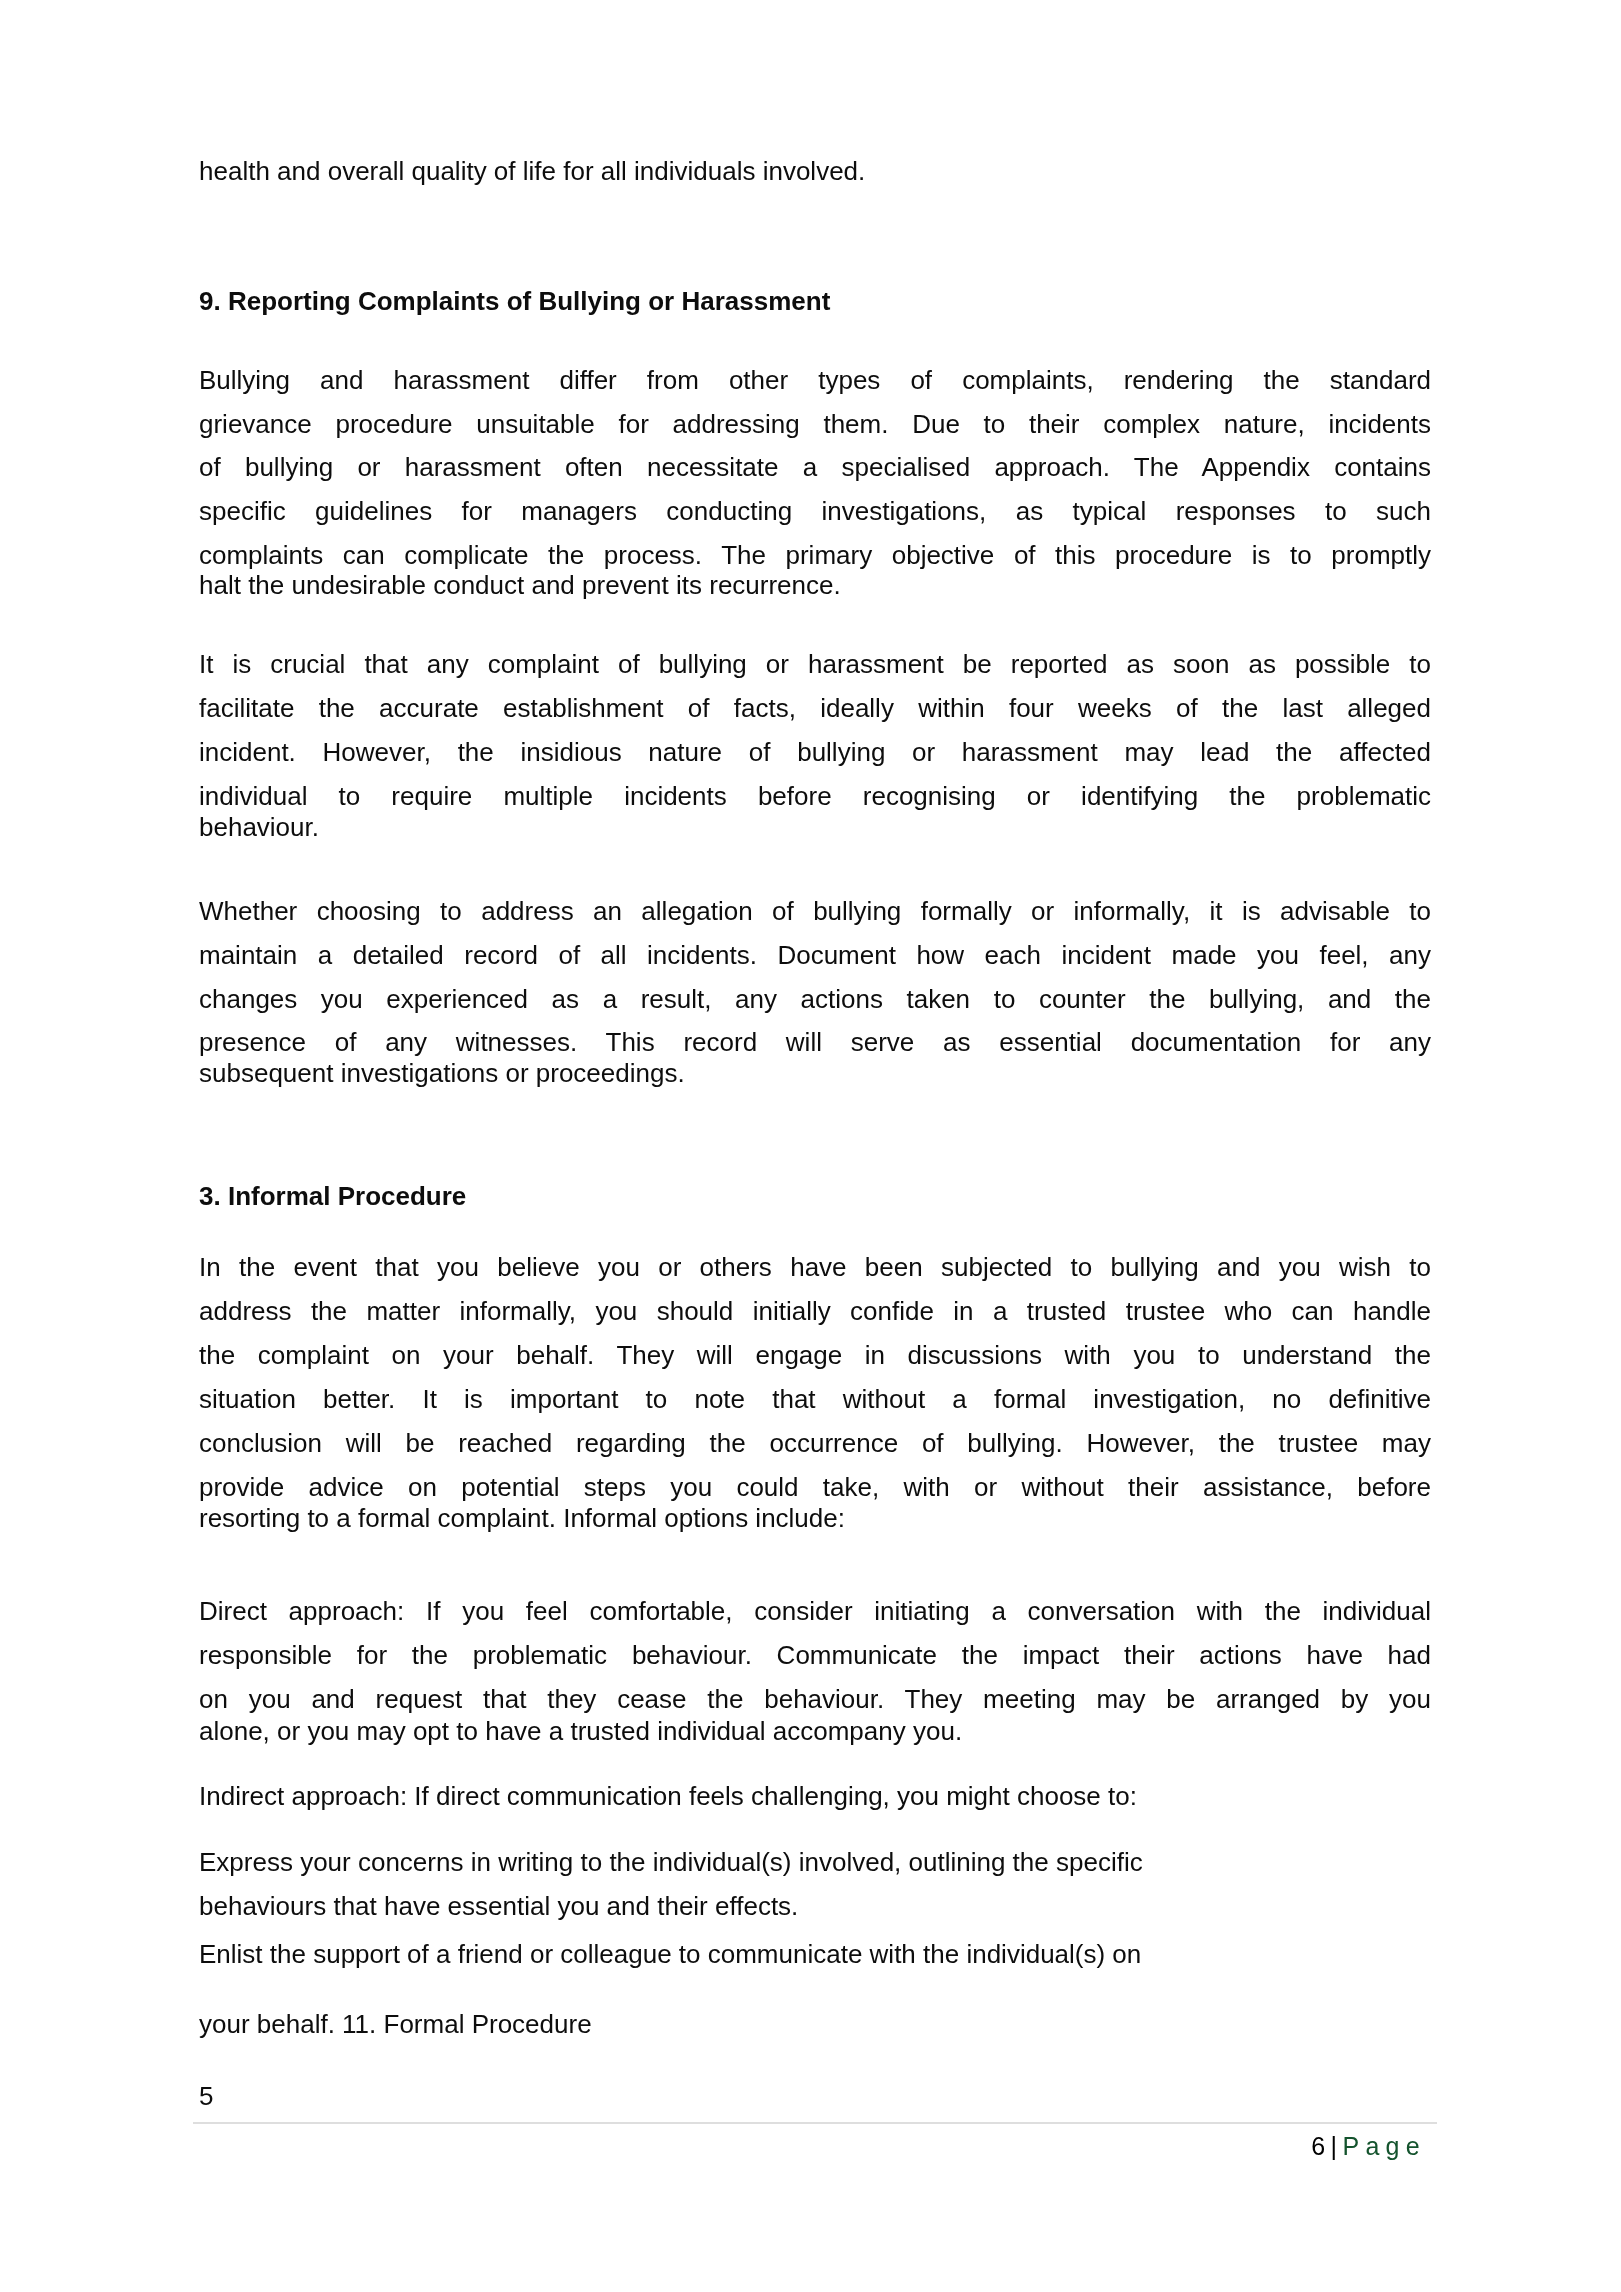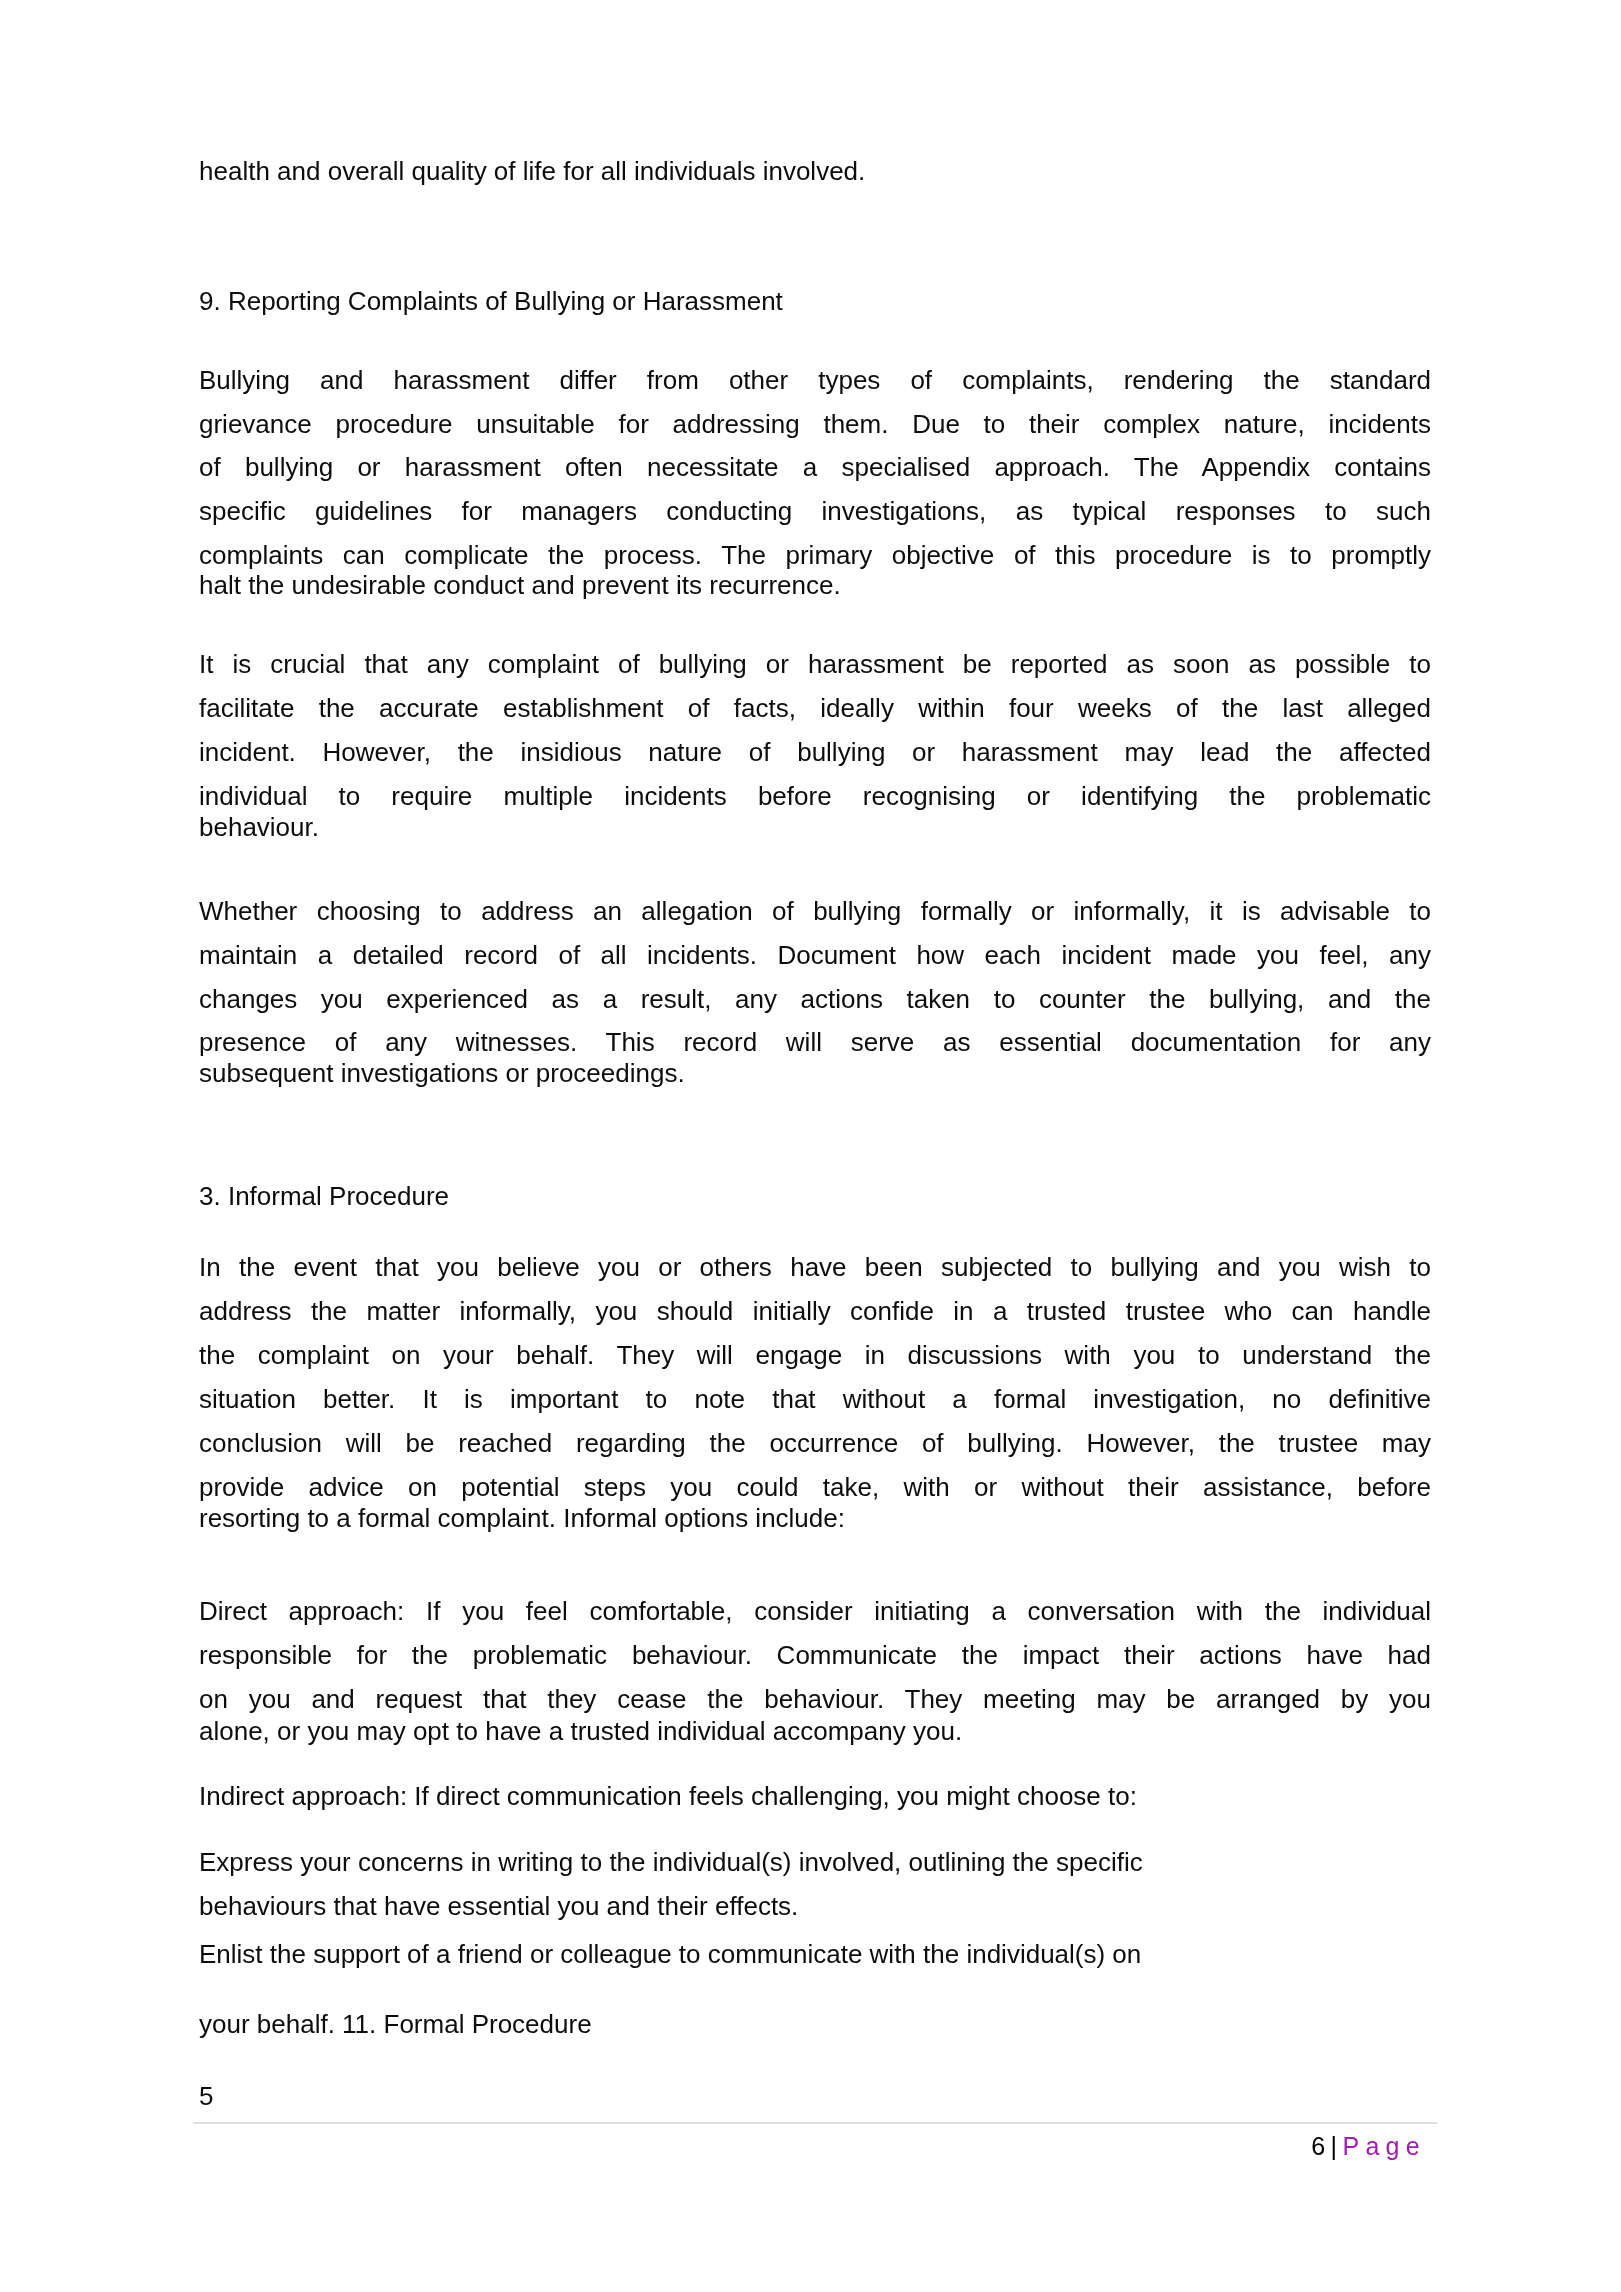--- a/index.html
+++ b/index.html
@@ -3,27 +3,27 @@
 <meta charset="utf-8">
 <style>
   html, body { margin: 0; padding: 0; background: #ffffff; }
   body { width: 1622px; height: 2293px; position: relative; overflow: hidden;
          font-family: "Liberation Sans", sans-serif; color: #0d0d0d; }
   .page { position: absolute; left: 0; top: 0; width: 1622px; height: 2248px; background: #fff; }
   .ln { position: absolute; left: 199px; width: 1232px; font-size: 26px; line-height: 26px;
         height: 26px; white-space: nowrap; }
   .j { text-align: justify; text-align-last: justify; white-space: normal; margin-top: 12px; }
   .b { font-weight: normal; }
-  .h { font-weight: normal; font-size: 26px; }
+  .h { font-weight: bold; font-size: 26px; }
   .rule { position: absolute; left: 193px; top: 2122px; width: 1244px; height: 1.8px; background: #dedede; }
   .pgnum { position: absolute; left: 199px; font-size: 26px; line-height: 26px; }
   .footer { position: absolute; right: 196px; top: 2134px; font-size: 25px; line-height: 25px; white-space: nowrap; }
   .footer .num { color: #000; }
   .footer .sep { color: #000; margin: 0 5.4px; }
-  .footer .page-word { color: #a21caf; letter-spacing: 6.3px; }
+  .footer .page-word { color: #14532d; letter-spacing: 6.3px; }
 </style>
 </head>
 <body>
 
 <div class="page">
 
   <div class="ln" style="top:158px">health and overall quality of life for all  individuals involved.</div>
 
   <div class="ln h" style="top:288px">9. Reporting Complaints of Bullying or Harassment</div>
 

